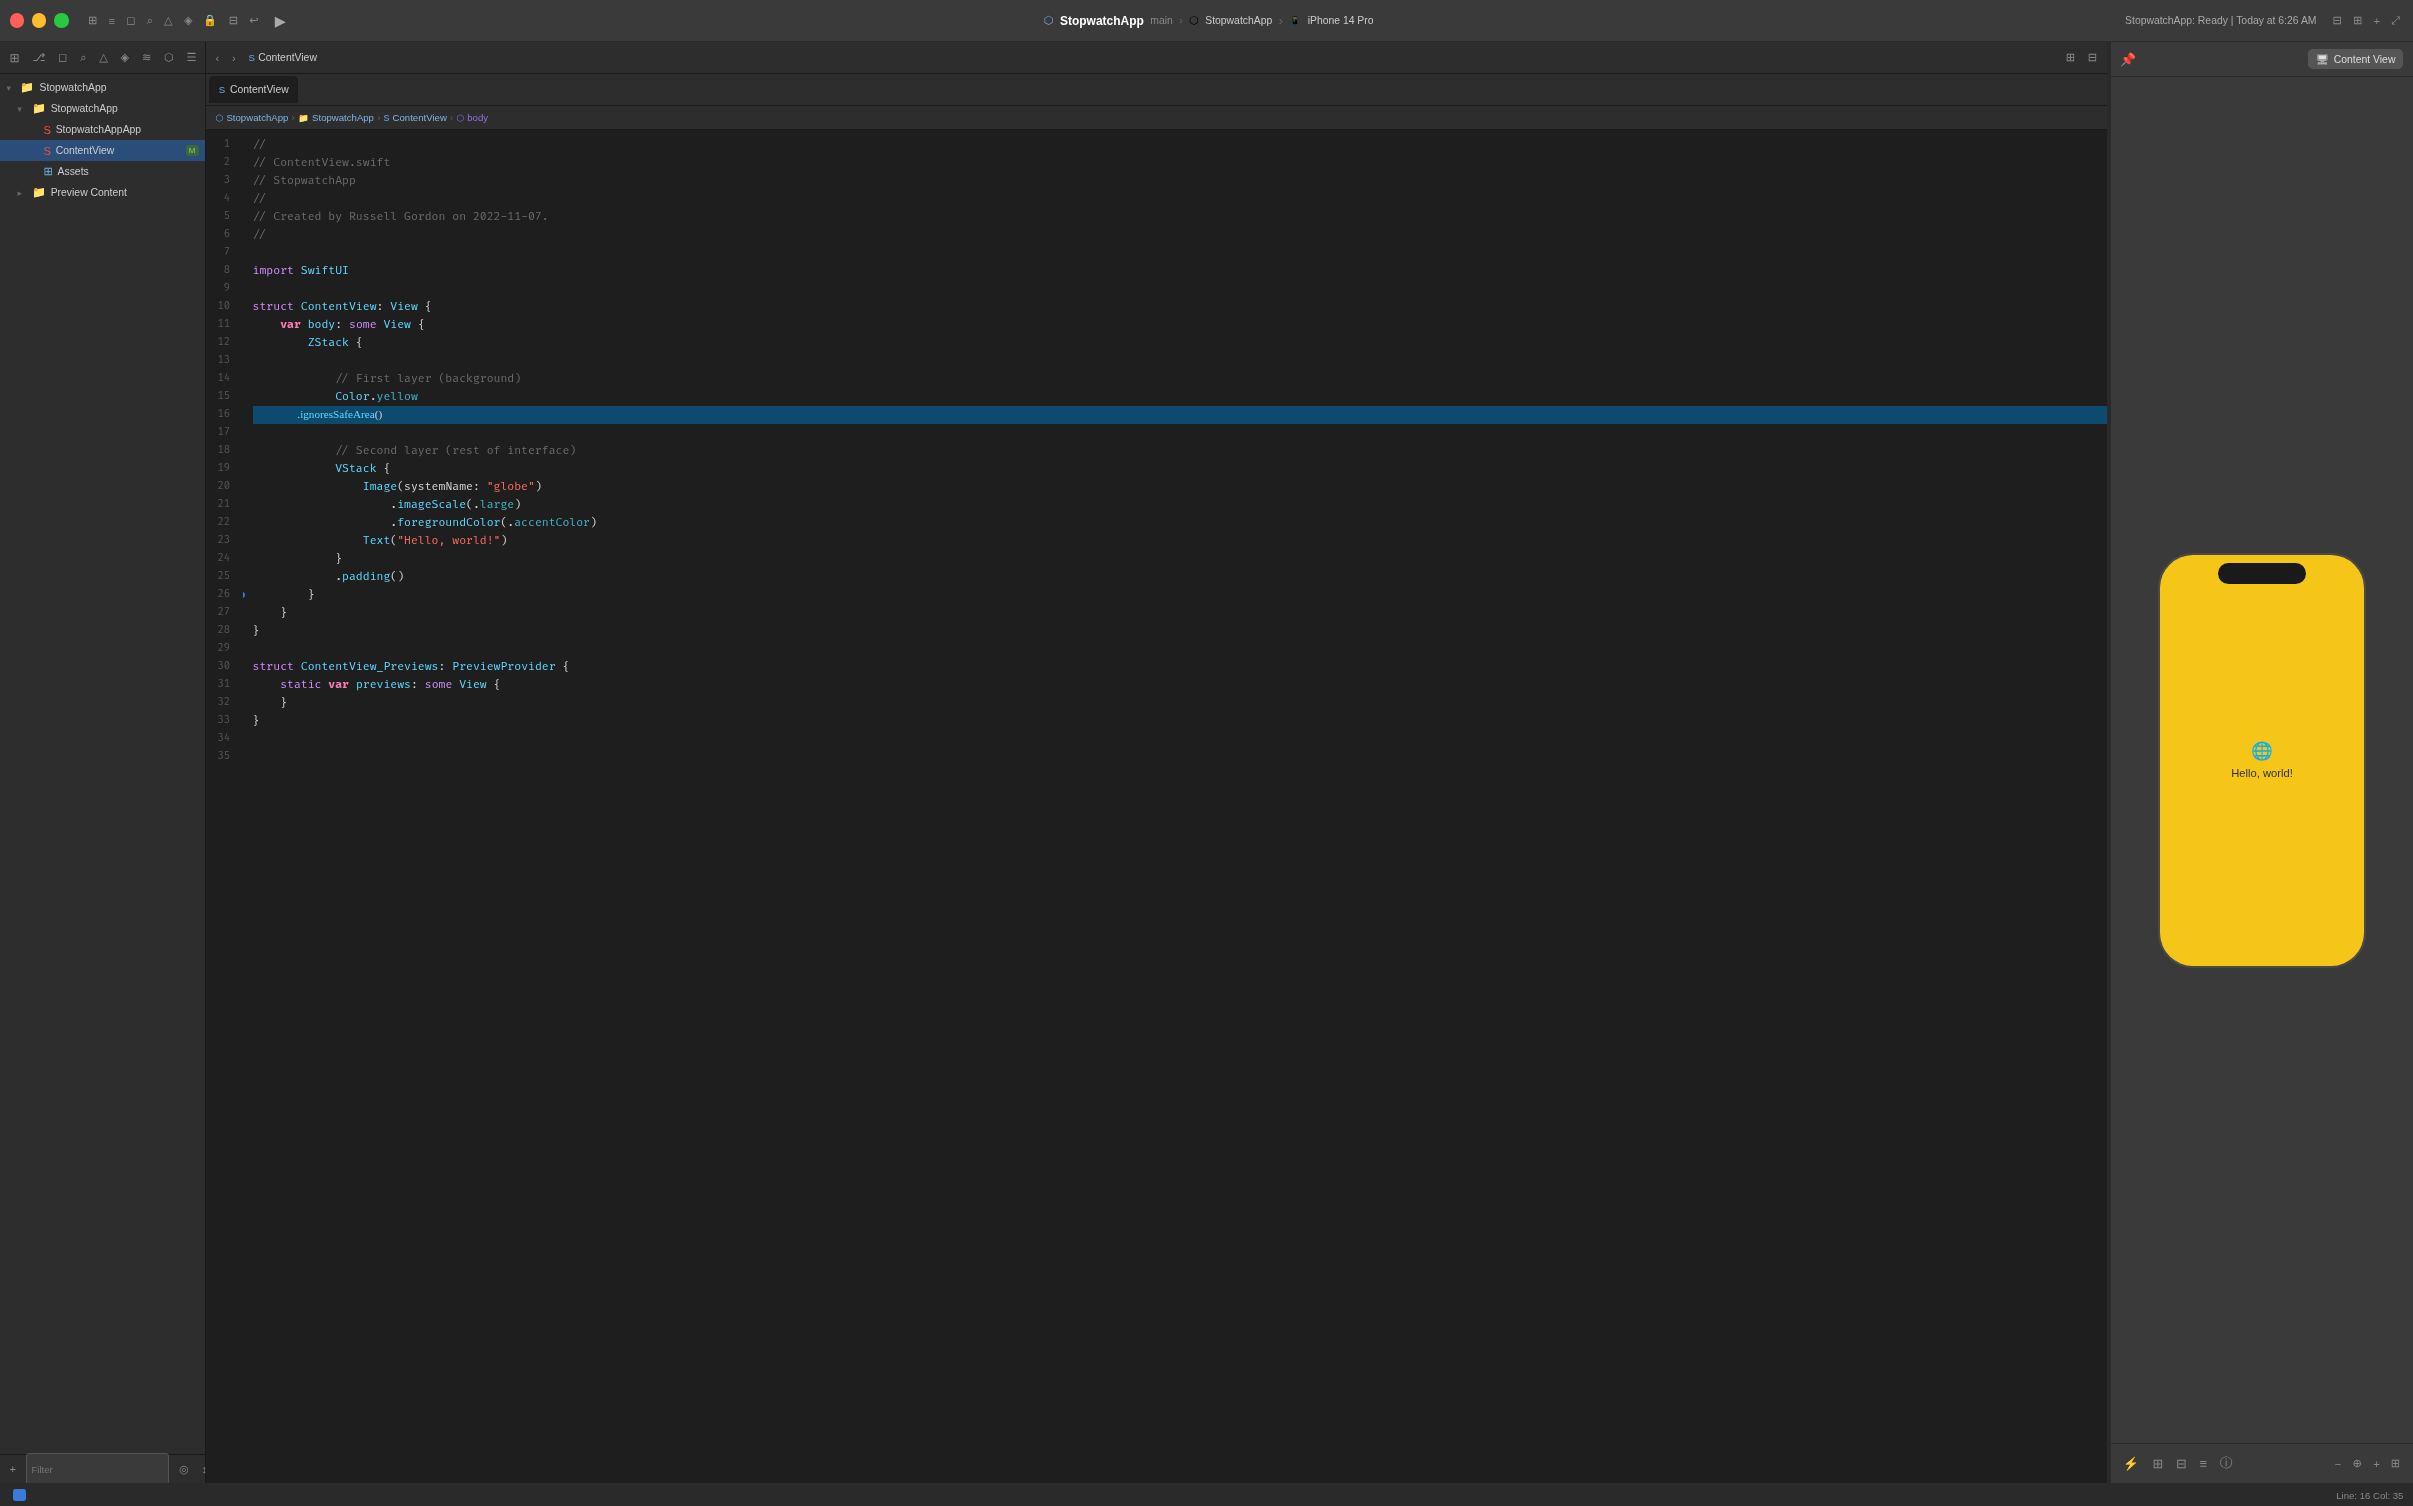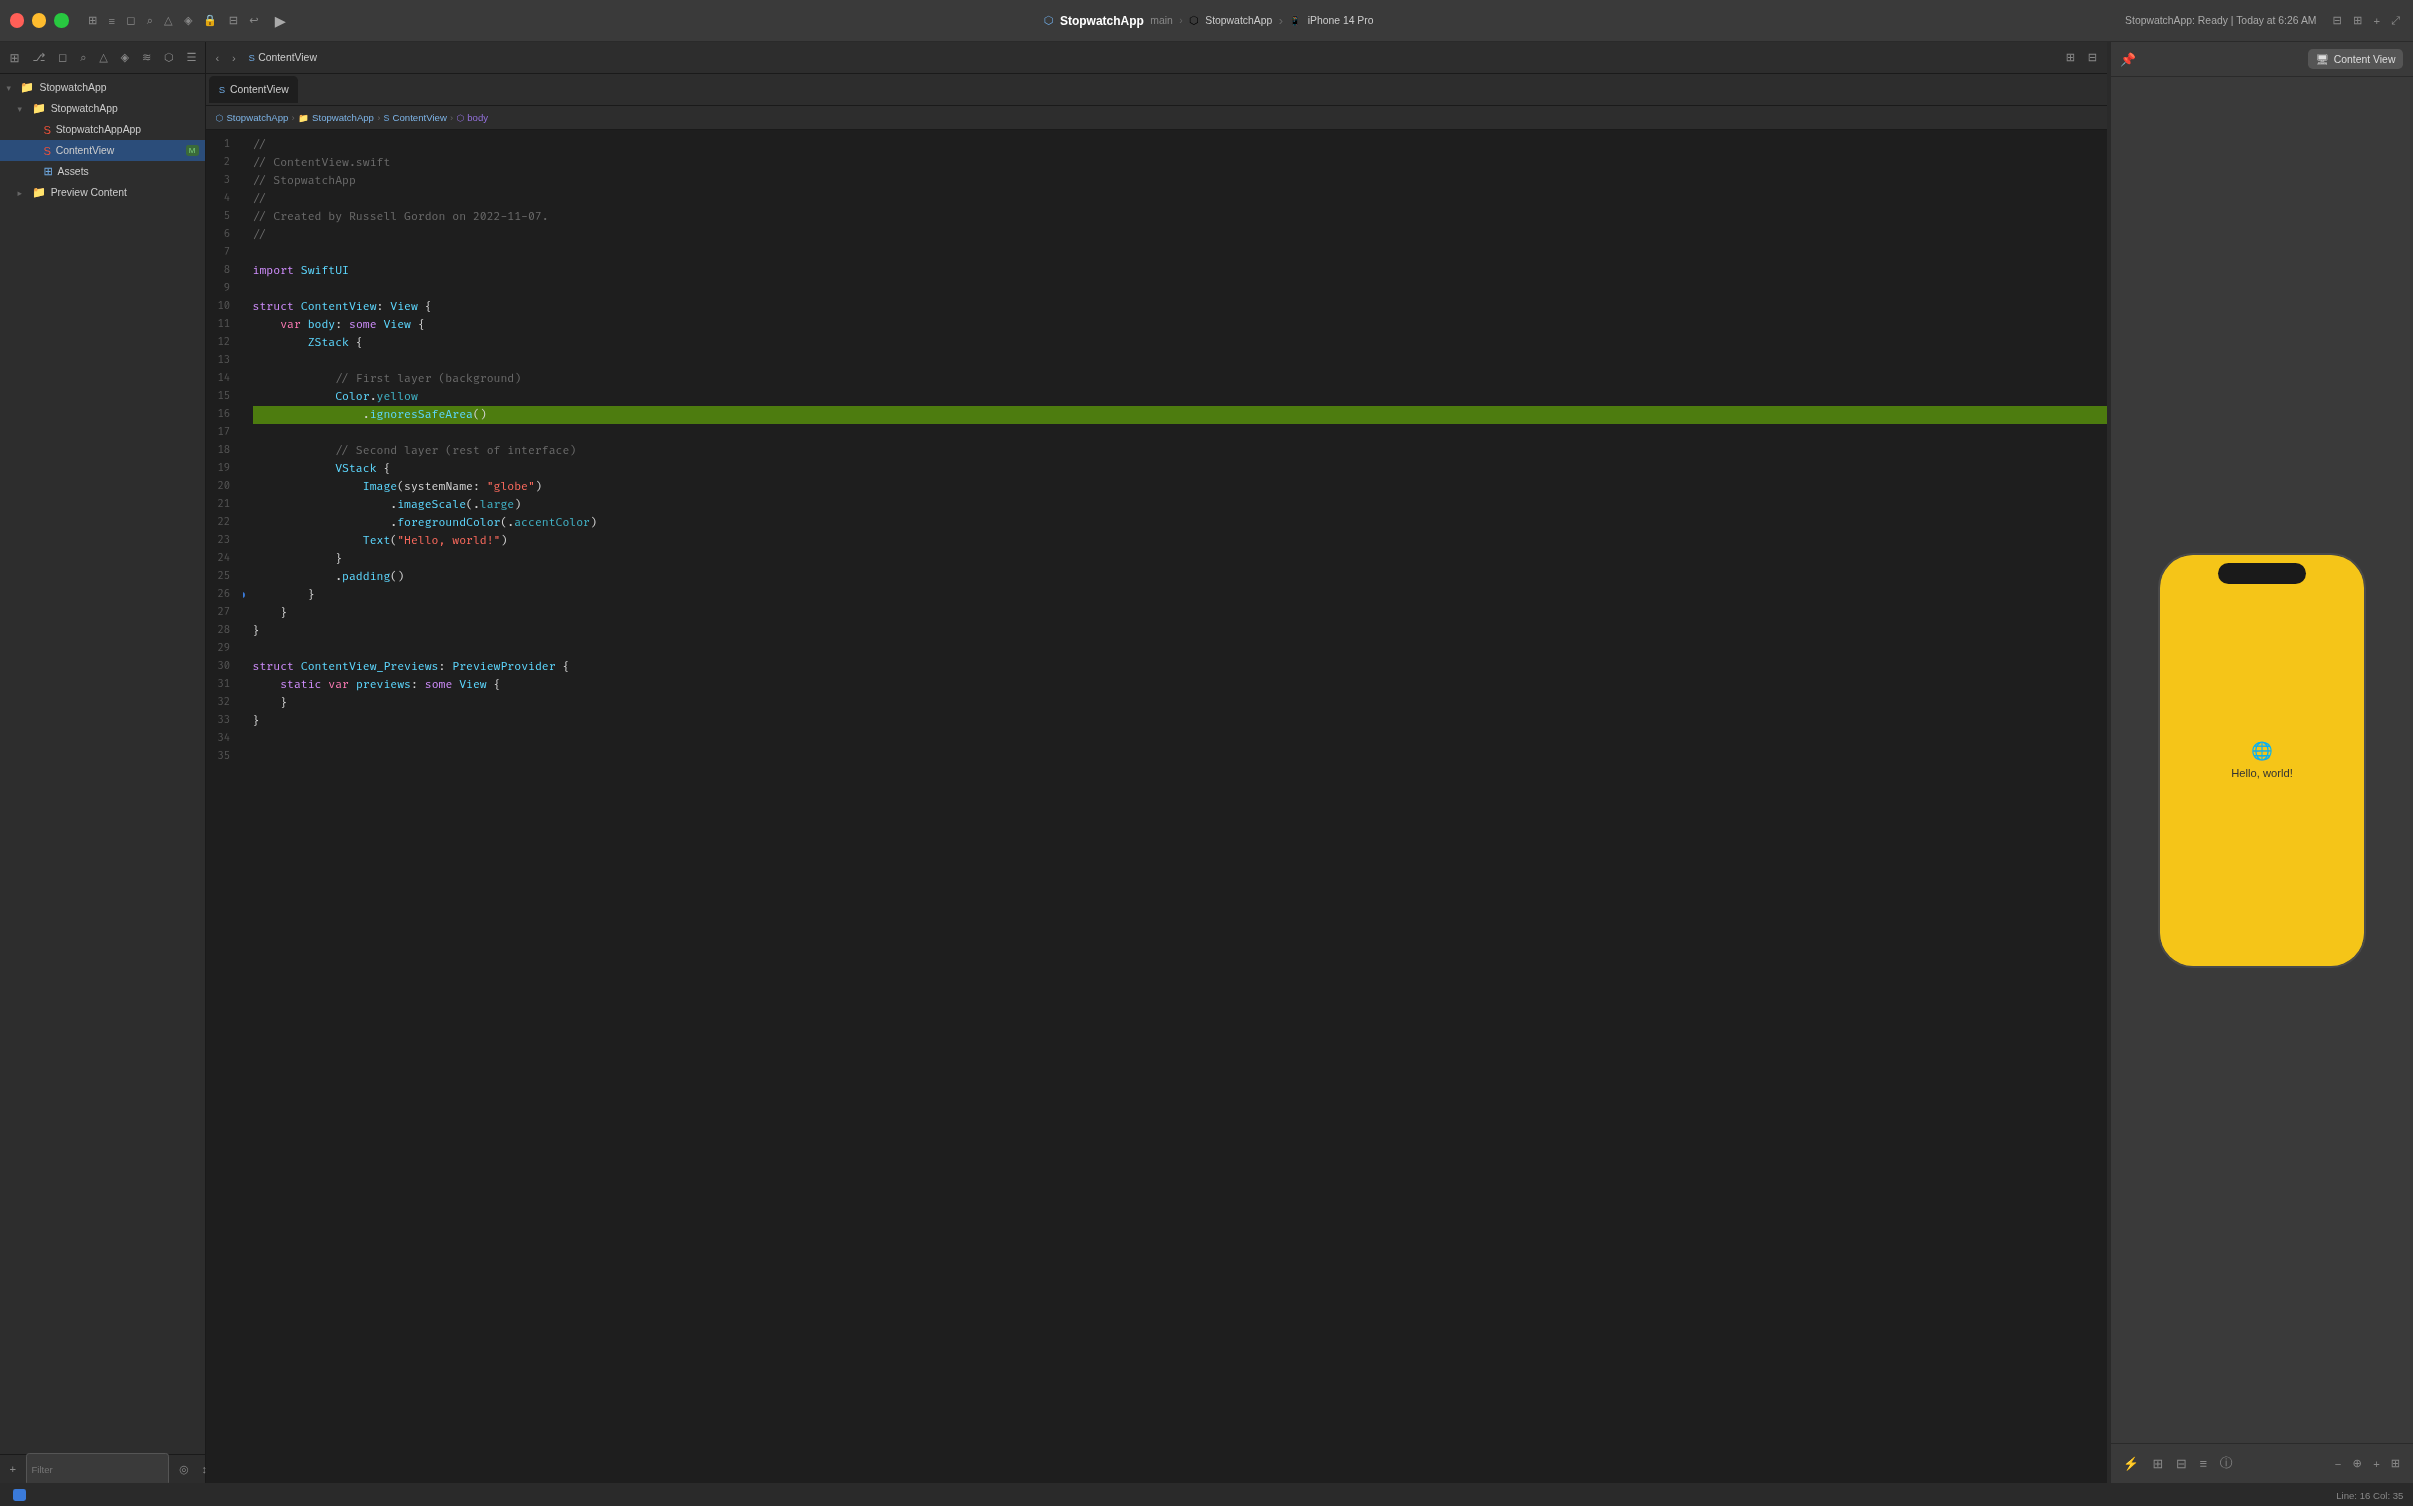--- a/index.html
+++ b/index.html
@@ -235,35 +235,36 @@
       overflow: auto;
       color: #d4d4d4;
       line-height: 1.6;
     }
     .code-line {
       height: 18px;
       white-space: pre;
       position: relative;
     }
     .code-line.active-line {
-      background: #4d7c0f;
+      background: #0c4a6e;
       display: block;
+      font-family: Liberation Serif, serif;
     }
     .gutter-mark {
       position: absolute;
       left: -8px;
       width: 6.4px;
       height: 6.4px;
       border-radius: 50%;
       background: #3a7ad9;
       top: 5.6px;
     }
     
     .kw { color: #cf8dfc; }  
-    .kw2 { color: #fc7ab4; } 
+    .kw2 { color: #fc7ab4; font-weight: bold; } 
     .type { color: #5dd8ff; } 
     .fn { color: #5dd8ff; }  
     .str { color: #fc6a5d; } 
     .cmt { color: #6a6a6a; } 
     .prop { color: #41b3c7; }
 
     
     .preview-panel {
       width: 303px;
       background: #3a3a3a;

